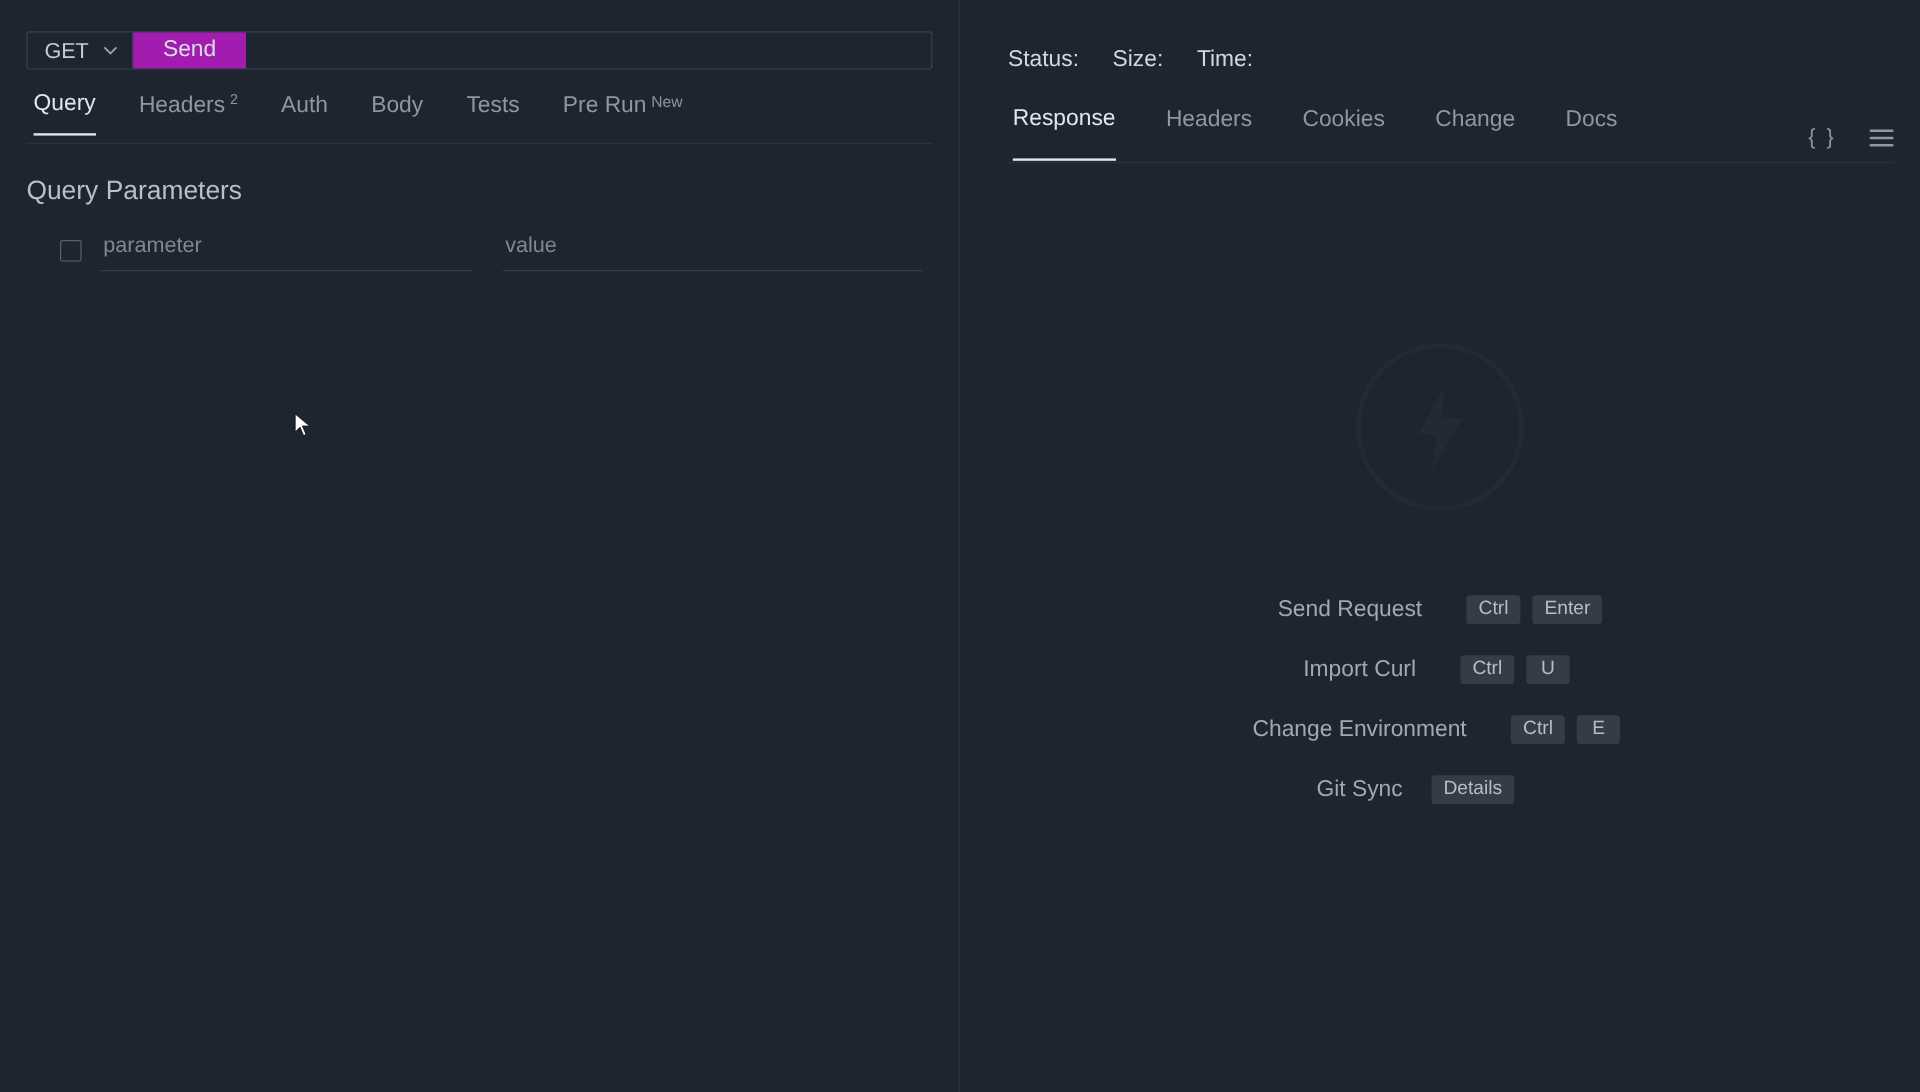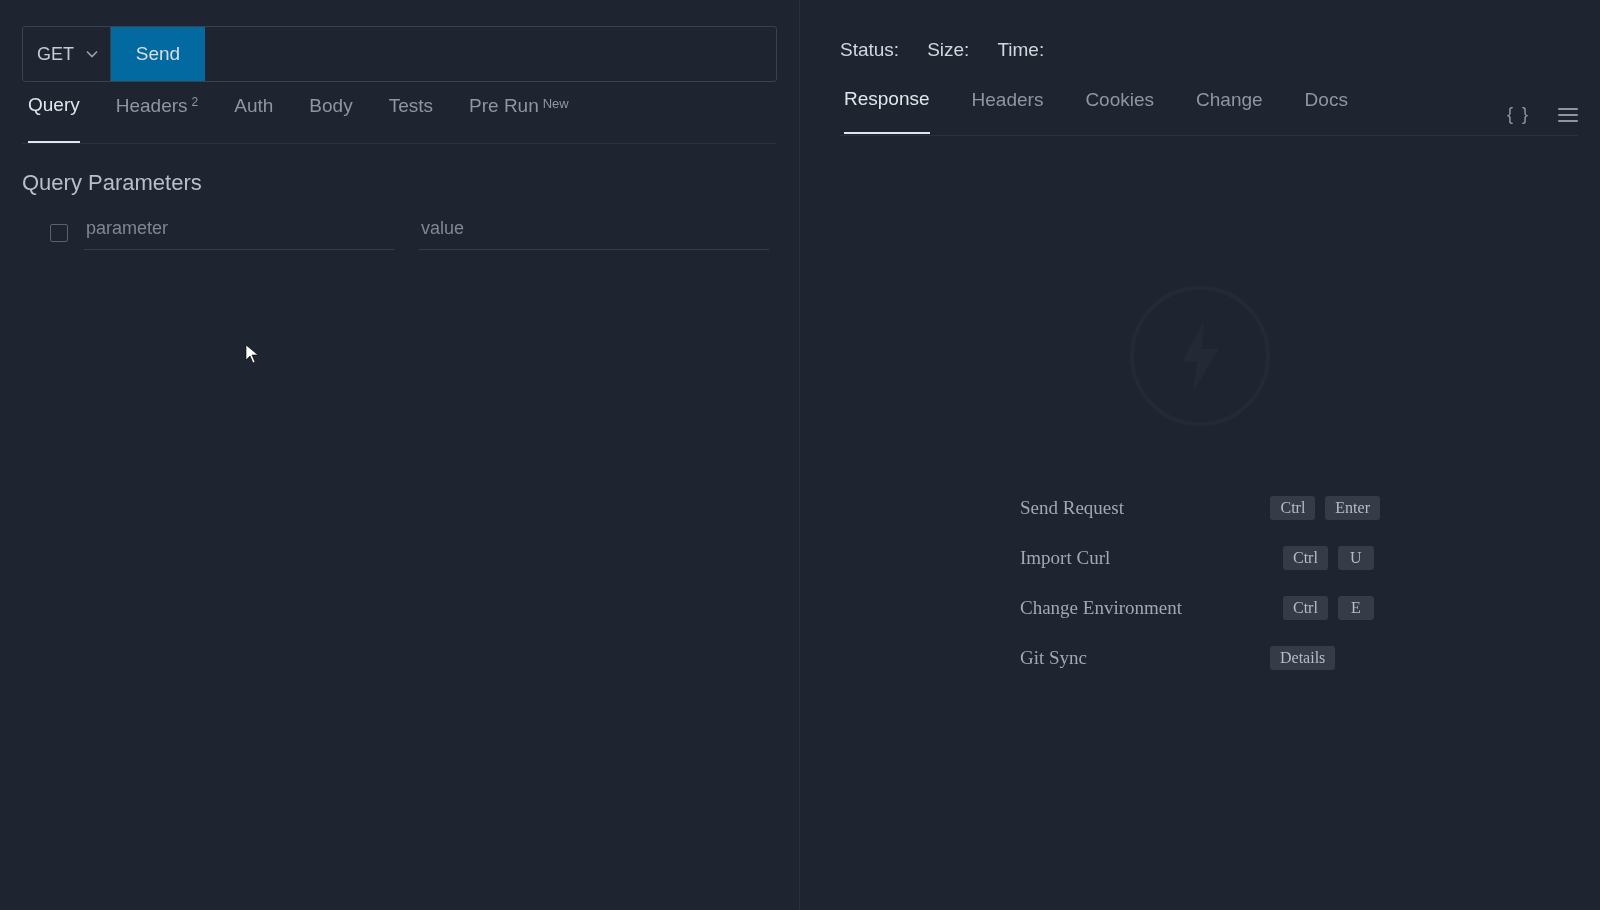--- a/index.html
+++ b/index.html
@@ -17,21 +17,21 @@
   
   .left {
     width: 800px;
     height: 100%;
     border-right: 1px solid #2a313c;
     padding: 0;
   }
   .req-bar {
     display: flex;
     align-items: stretch;
-    height: 56px;
+    height: 32px;
     margin: 26px 22px 0 22px;
     border: 1px solid #3a414d;
     border-radius: 3px;
     background: #1e2530;
   }
   .method-select {
     display: flex; align-items: center; justify-content: space-between;
     width: 88px; padding: 0 12px 0 14px;
     border-right: 1px solid #3a414d;
     color: #c6ccd4; font-size: 18px;
@@ -41,37 +41,37 @@
   .url-input {
     flex: 1;
     background: transparent; border: 0; outline: 0;
     padding: 0 14px;
     color: #c6ccd4; font-size: 18px;
   }
   .url-input::placeholder { color: #808793; }
   .send-btn {
     display: flex; align-items: center; justify-content: center;
     width: 94px;
-    background: #0369a1;
+    background: #a21caf;
     color: #d9dee5; font-size: 19px;
     border: 0; cursor: pointer;
   }
 
   .req-tabs {
     display: flex; align-items: center;
     height: 50px;
     margin: 12px 22px 0 22px;
     border-bottom: 1px solid #2a313c;
     gap: 36px;
     padding: 0 6px;
   }
   .req-tab {
     color: #8f96a1; font-size: 19px; cursor: pointer;
     display: flex; align-items: baseline; gap: 4px;
-    padding-bottom: 25px;
+    padding-bottom: 13px;
   }
   .req-tab.active { color: #e2e6ec; border-bottom: 2px solid #e2e6ec; }
   .tab-sup { font-size: 12px; color: #8f96a1; position: relative; top: -6px; }
   .tab-new { font-size: 13px; color: #8f96a1; position: relative; top: -4px; }
 
   .section-title {
     font-size: 22px; color: #b9bfc9;
     margin: 26px 0 0 22px;
   }
 
@@ -138,21 +138,21 @@
     border: 4px solid #2a313c;
     display: flex; align-items: center; justify-content: center;
     opacity: 0.45;
   }
   .bolt { width: 55px; height: 75px; }
 
   .shortcuts {
     margin-top: 70px; display: flex; flex-direction: column; gap: 26px;
     width: 360px;
   }
-  .sc-row { display: flex; align-items: center; justify-content: space-between; gap: 0; font-family: Liberation Serif, serif; }
+  .sc-row { display: flex; align-items: center; justify-content: center; gap: 0; }
   .sc-label { color: #a2a8b2; font-size: 19px; margin-right: 24px; }
   .keys { display: flex; gap: 10px; min-width: 110px; padding-left: 13px; }
   .key {
     background: #353c48; color: #b7bdc7;
     padding: 3px 10px; border-radius: 3px; font-size: 16px;
     min-width: 36px; text-align: center;
   }
   .details-box { display:flex; min-width: 110px; }
 
   

